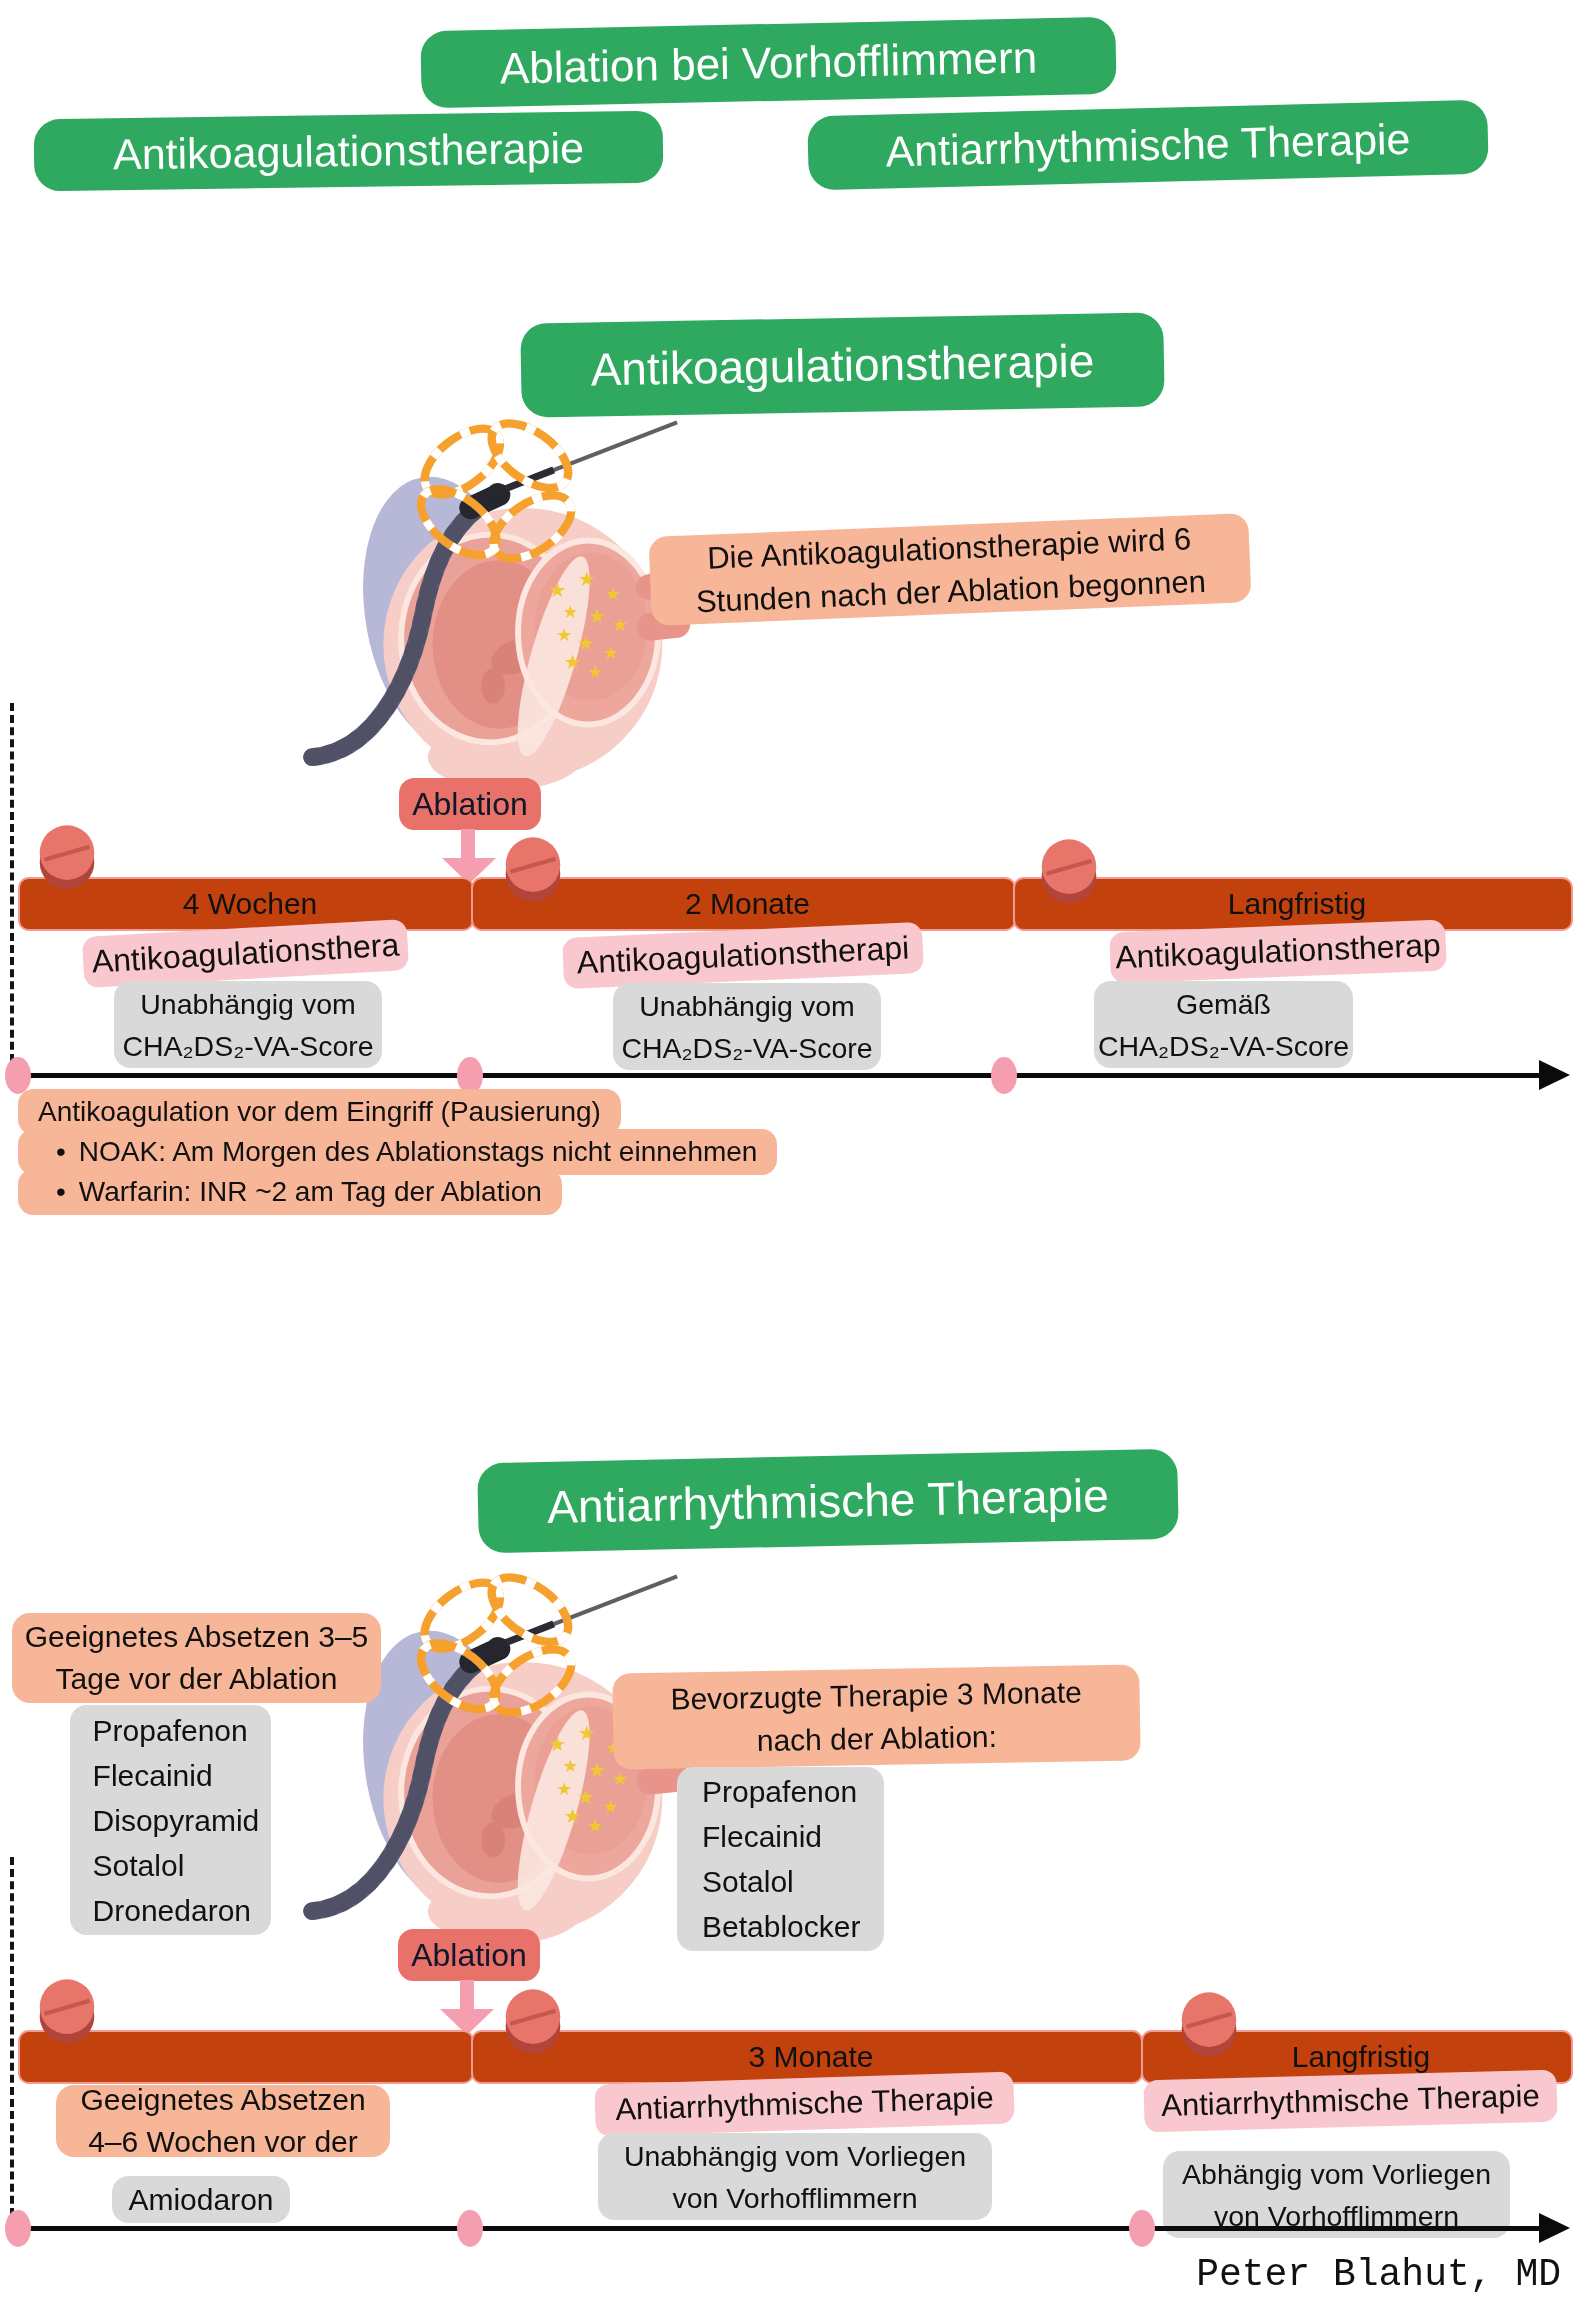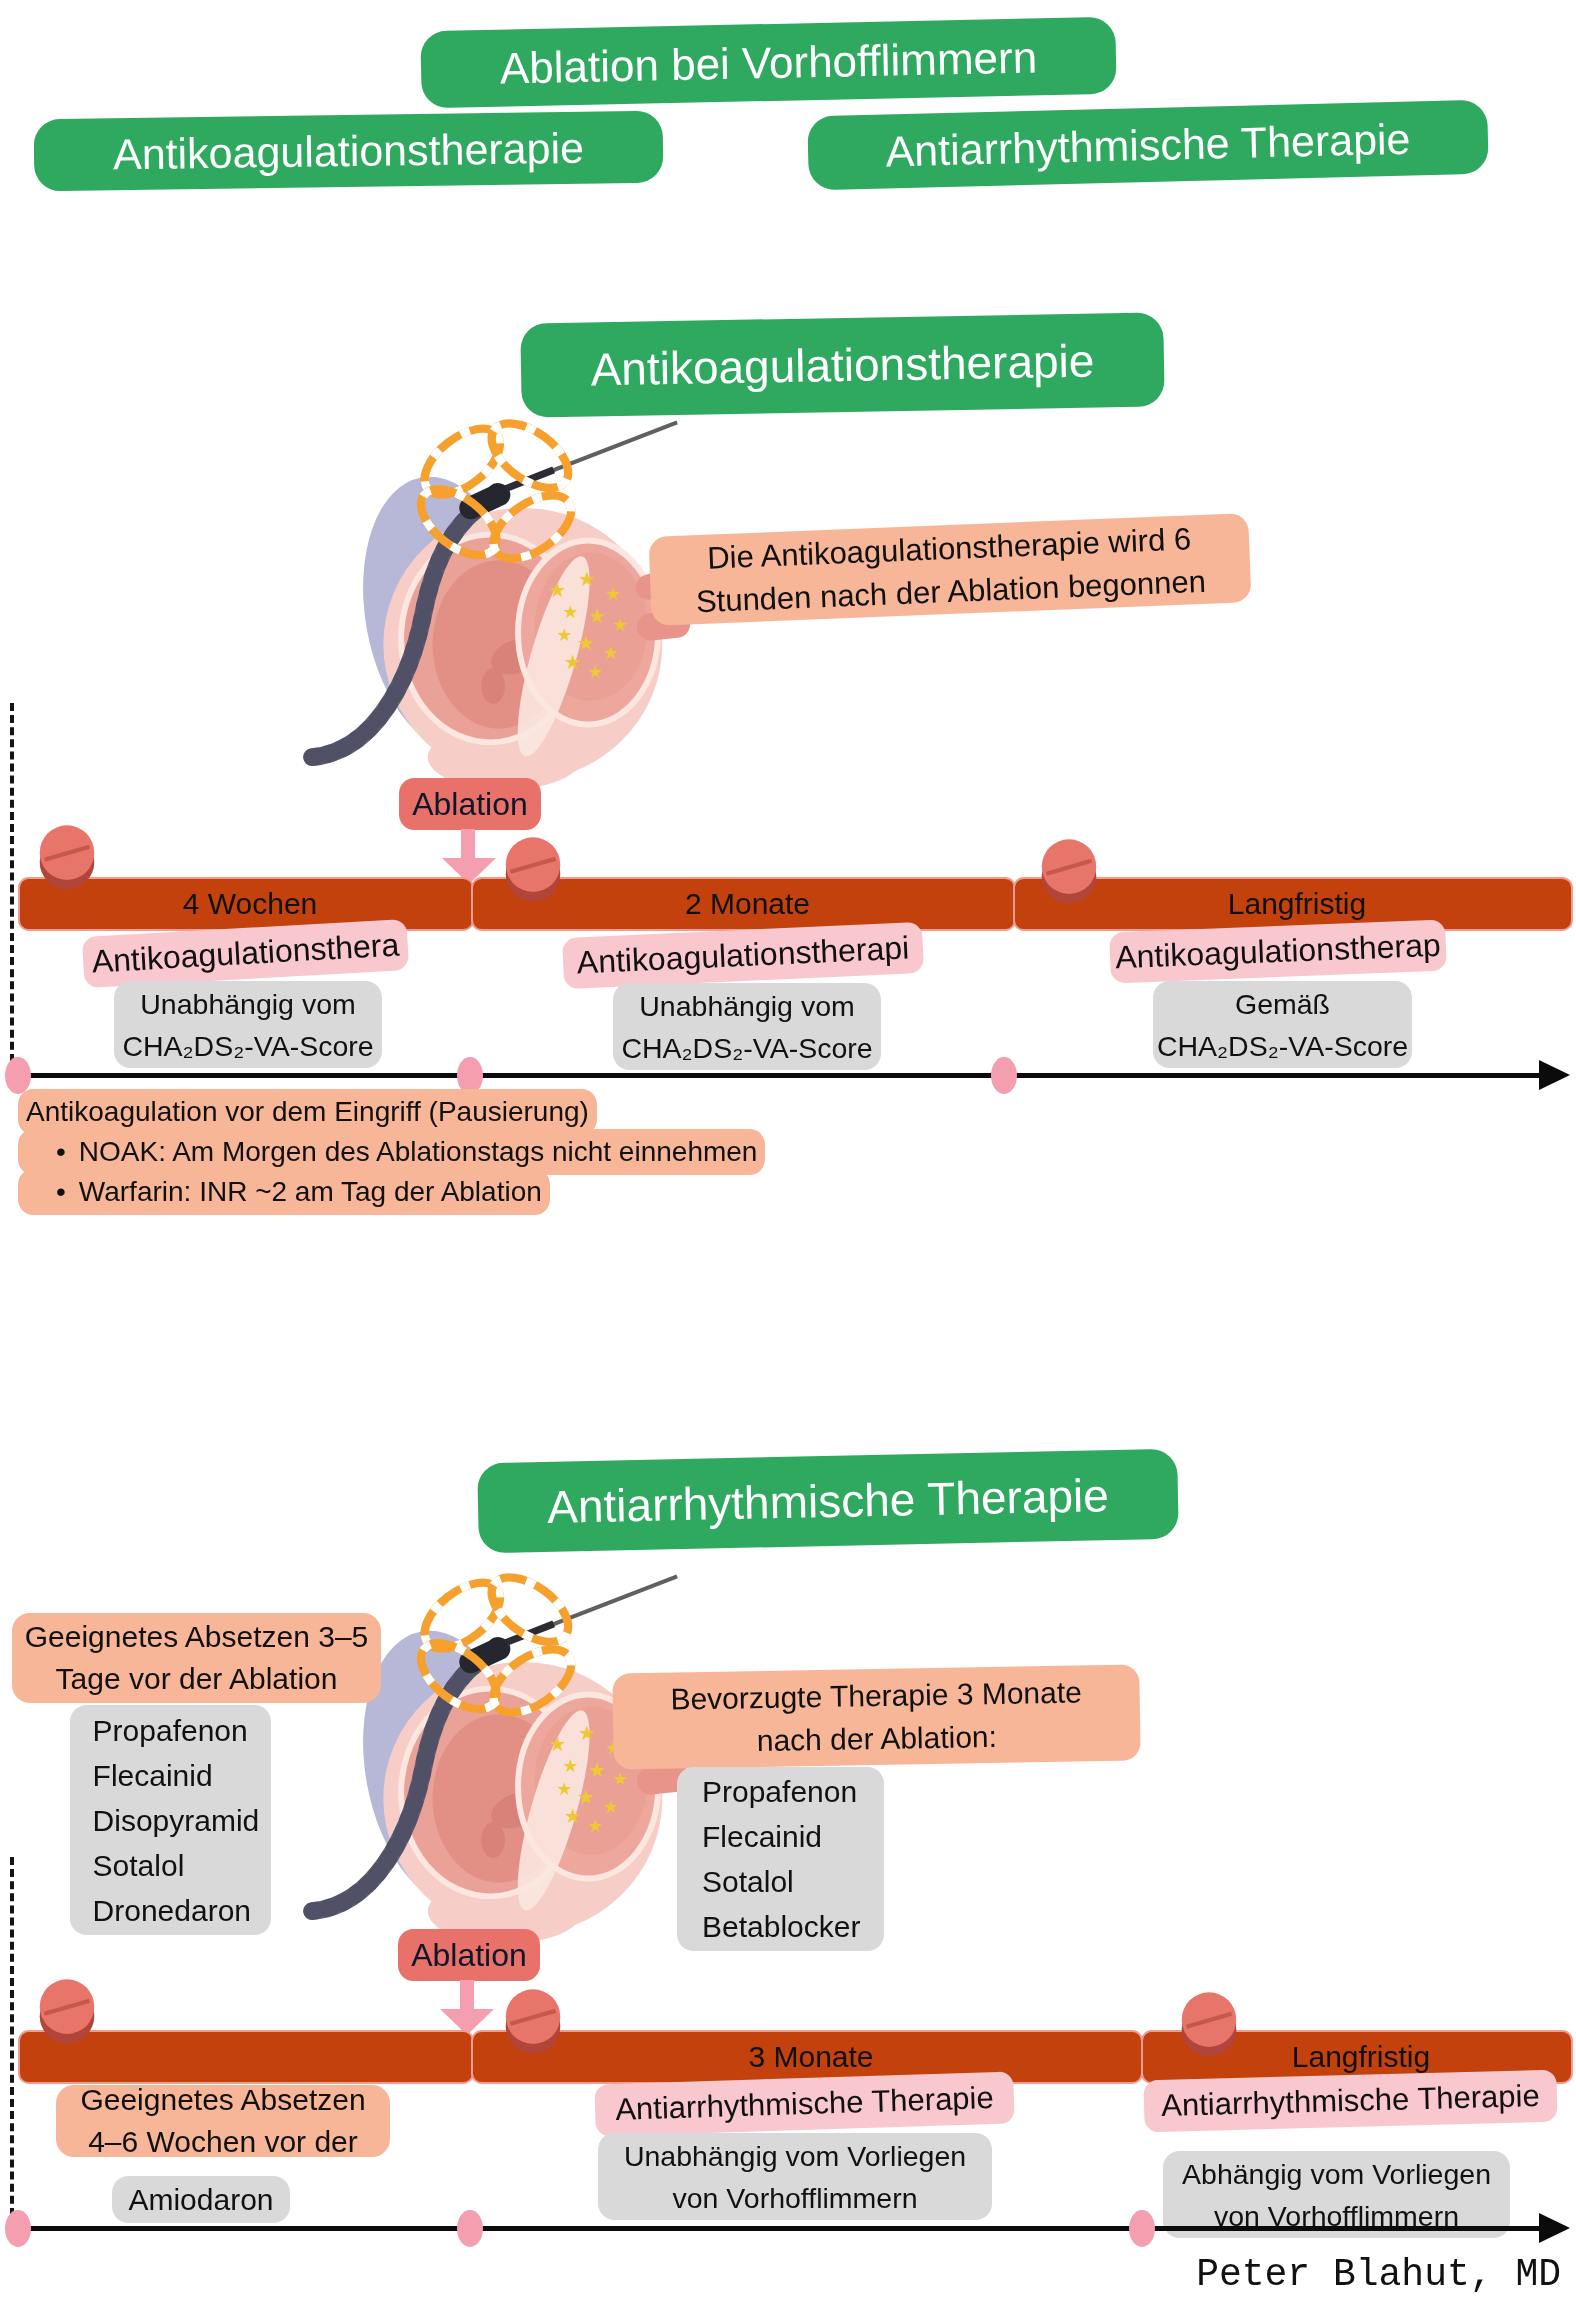--- a/index.html
+++ b/index.html
@@ -12,21 +12,21 @@
   .pink-label{background:#F9C8CE;border-radius:14.2px;display:flex;align-items:center;justify-content:center;font-size:32px;}
   .gray-box{background:#D9D9D9;border-radius:16.6px;display:flex;flex-direction:column;align-items:center;justify-content:center;text-align:center;font-size:28.5px;line-height:42px;}
   .gray-list{background:#D9D9D9;border-radius:16.6px;display:flex;flex-direction:column;justify-content:center;font-size:30px;line-height:45px;text-align:left;}
   .orange-note{background:#F8B698;border-radius:18px;display:flex;flex-direction:column;align-items:center;justify-content:center;text-align:center;font-size:30px;line-height:42px;}
   .axis{background:#0B0B0B;height:5.3px;}
   .axis-head{width:0;height:0;border-top:15.4px solid transparent;border-bottom:15.4px solid transparent;border-left:31px solid #0B0B0B;}
   .dot{width:26px;height:37px;background:#F49EB0;border-radius:50%;}
   .dashedv{width:0;border-left:4.2px dashed #141414;}
   .arrow-stem{background:#F49EB0;}
   .arrow-head{width:0;height:0;border-left:27px solid transparent;border-right:27px solid transparent;border-top:26px solid #F49EB0;}
-  .fn-line{display:inline-block;background:#F8B698;border-radius:15.4px;padding:6px 8px;font-size:28px;line-height:34px;}
+  .fn-line{display:inline-block;background:#F8B698;border-radius:15.4px;padding:6px 20px;font-size:28px;line-height:34px;}
   .fn-row{margin-top:-6px;}
   .fn-bullet{display:inline-block;margin-right:13px;}
   .author{font-size:38px;text-align:right;font-family:Liberation Mono, monospace;}
   svg{overflow:visible;display:block;}
 </style>
 </head>
 <body>
 
 <div class="canvas">
 
@@ -136,21 +136,21 @@
   </div>
 
   <div class="abs gray-box" style="left:114px;top:981px;width:268px;height:87px;">
     <span>Unabhängig vom</span>
     <span>CHA₂DS₂-VA-Score</span>
   </div>
   <div class="abs gray-box" style="left:613px;top:983px;width:268px;height:87px;">
     <span>Unabhängig vom</span>
     <span>CHA₂DS₂-VA-Score</span>
   </div>
-  <div class="abs gray-box" style="left:1153px;top:981px;width:259px;height:87px;">
+  <div class="abs gray-box" style="left:1094px;top:981px;width:259px;height:87px;">
     <span>Gemäß</span>
     <span>CHA₂DS₂-VA-Score</span>
   </div>
 
   <div class="abs axis" style="left:13px;top:1073px;width:1527px;"></div>
   <div class="abs axis-head" style="left:1539px;top:1060px;"></div>
   <div class="abs dot" style="left:4.7px;top:1057px;"></div>
   <div class="abs dot" style="left:457px;top:1057px;"></div>
   <div class="abs dot" style="left:991px;top:1057px;"></div>
 

